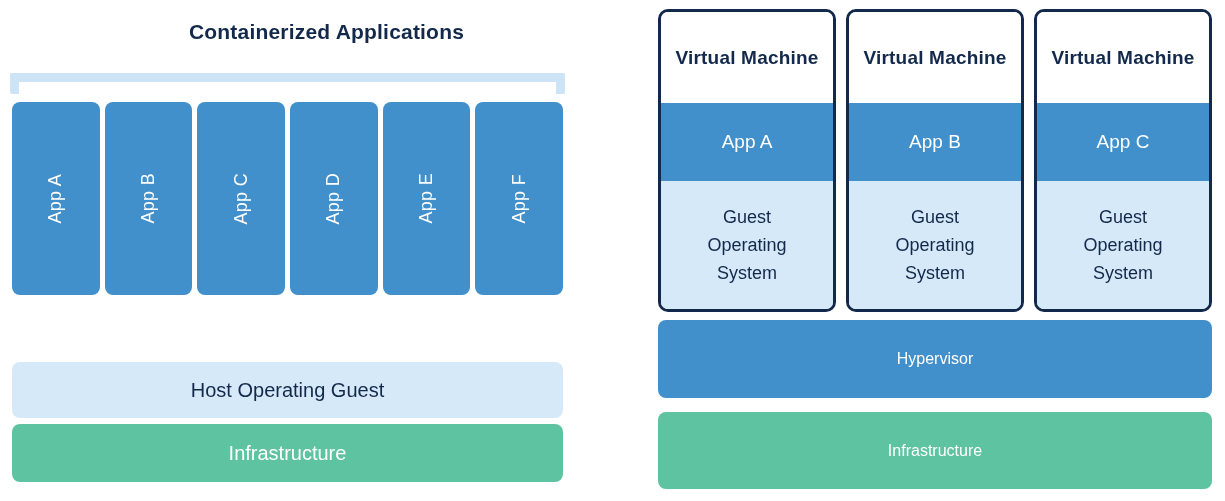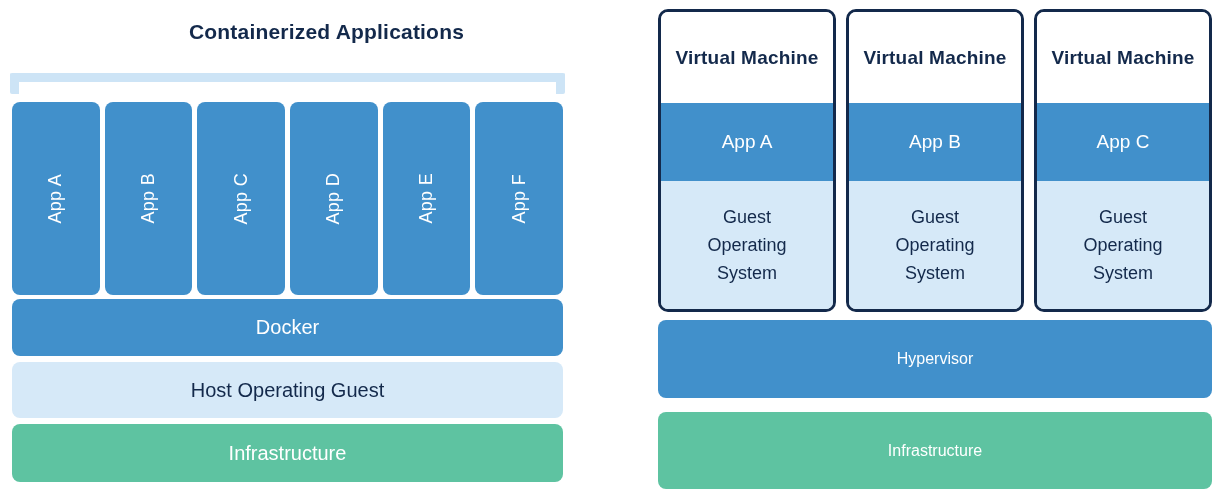--- a/index.html
+++ b/index.html
@@ -138,21 +138,20 @@
         <span>App D</span>
       </div>
       <div class="app-col">
         <span>App E</span>
       </div>
       <div class="app-col">
         <span>App F</span>
       </div>
     </div>
 
-    <div class="bar bar-docker">Docker</div>
     <div class="bar bar-hostos">Host Operating Guest</div>
     <div class="bar bar-infra-l">Infrastructure</div>
   </div>
 
   <div class="right-panel">
     <div class="vm-row">
 
       <div class="vm-box">
         <div class="vm-header">
           <span>Virtual Machine</span>

